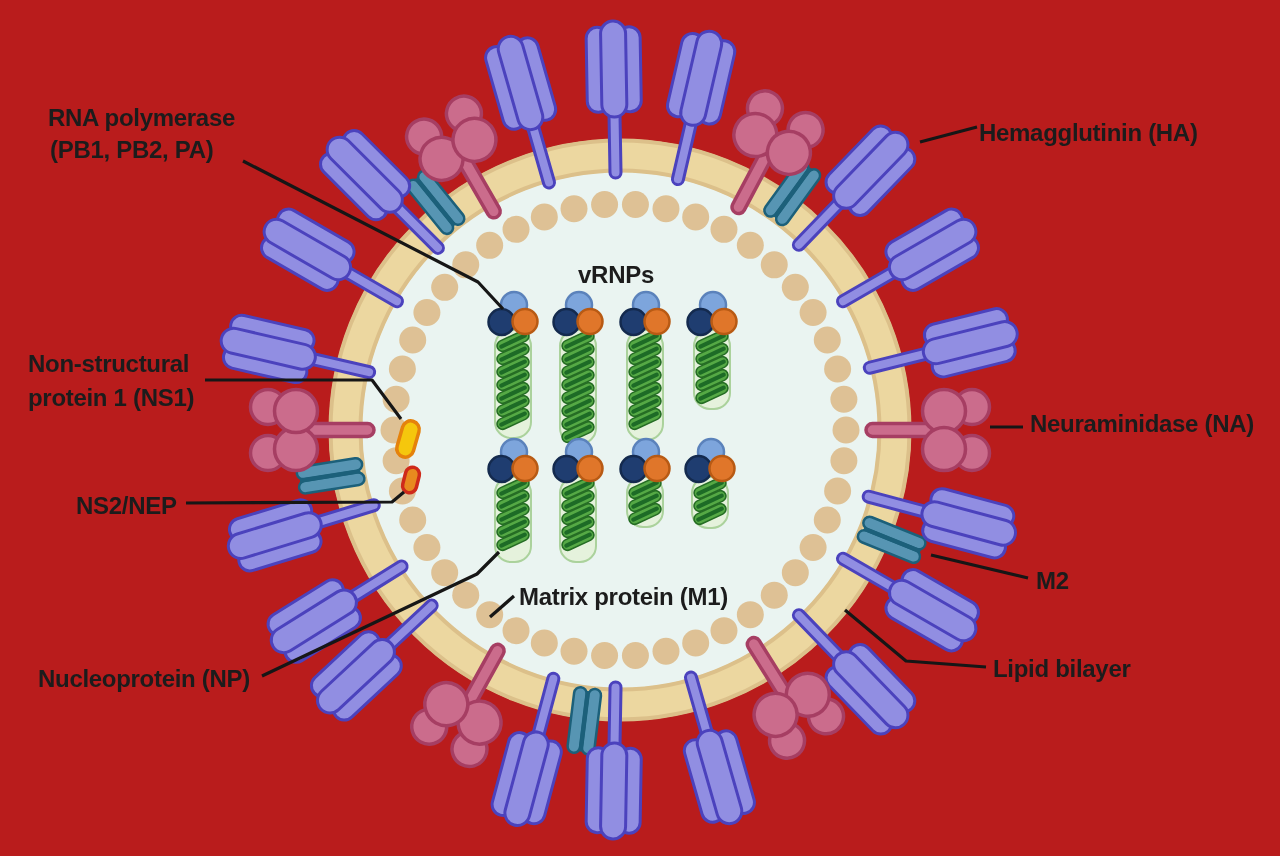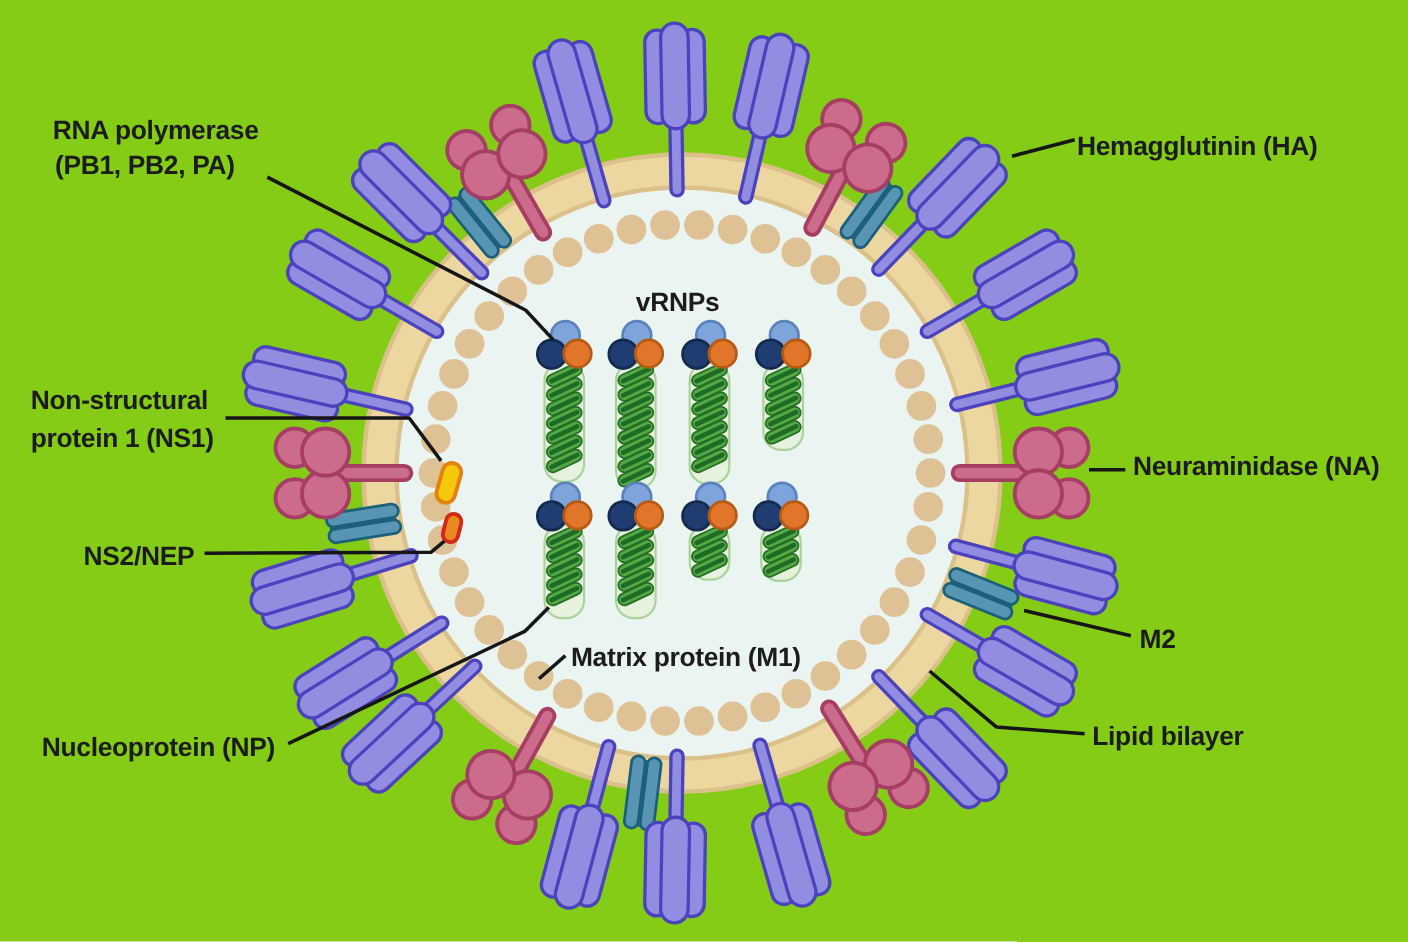--- a/index.html
+++ b/index.html
@@ -1,16 +1,16 @@
 <!DOCTYPE html>
 <html><head>
 <meta charset="utf-8">
 <style>
   html,body{margin:0;padding:0;background:#ffffff;}
-  .stage{position:relative;width:1280px;height:856px;background:#84cc16;overflow:hidden;
+  .stage{position:relative;width:1280px;height:856px;background:#b91c1c;overflow:hidden;
          font-family:"Liberation Sans","DejaVu Sans",sans-serif;}
   svg text{font-family:"Liberation Sans","DejaVu Sans",sans-serif;font-weight:bold;
            fill:#1c1c1c;font-size:24px;letter-spacing:-0.3px;}
   svg{display:block;}
 </style>
 </head>
 <body>
 
 <div class="stage">
   <svg width="1280" height="856" viewBox="0 0 1280 856">

